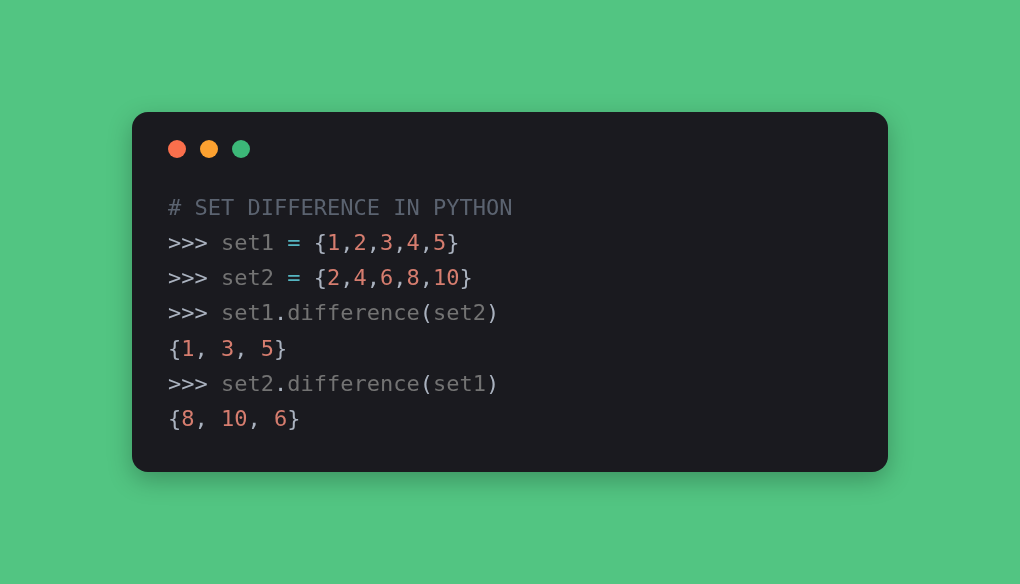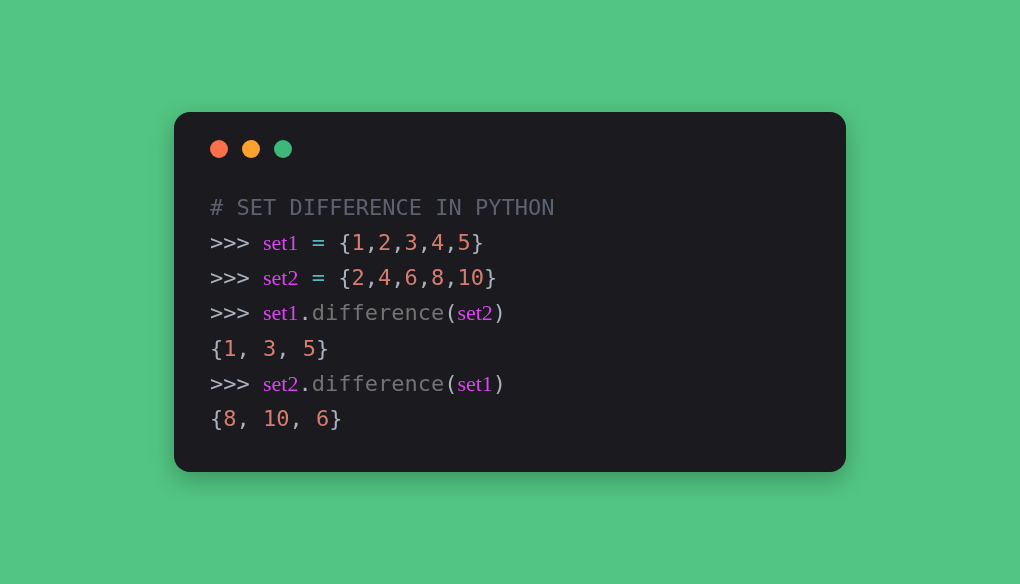--- a/index.html
+++ b/index.html
@@ -12,21 +12,21 @@
       width: 1020px;
       height: 584px;
       background: #52c582;
       display: flex;
       align-items: center;
       justify-content: center;
       font-family: 'Menlo', 'Monaco', 'Consolas', monospace;
     }
     
     .terminal-window {
-      width: 672px;
+      width: 756px;
       background: #1a1a1f;
       border-radius: 16px;
       padding: 28px 36px 36px 36px;
       box-shadow: 0 8px 24px rgba(0,0,0,0.25);
     }
     
     .traffic-lights {
       display: flex;
       gap: 14px;
       margin-bottom: 32px;
@@ -43,21 +43,21 @@
     .green { background: #3cb878; }
     
     .code-pane {
       font-size: 22px;
       line-height: 1.6;
       white-space: pre;
     }
     
     .comment { color: #5b6370; }
     .prompt { color: #aab2bf; }
-    .identifier { color: #d946ef; font-family: Liberation Serif, serif; }
+    .identifier { color: #737373; }
     .operator { color: #55b6c2; }
     .brace { color: #aab2bf; }
     .number { color: #d67d6f; }
     .comma { color: #aab2bf; }
     .dot { color: #aab2bf; }
     .method { color: #737373; }
     .paren { color: #aab2bf; }
   </style>
 </head>
 <body>

